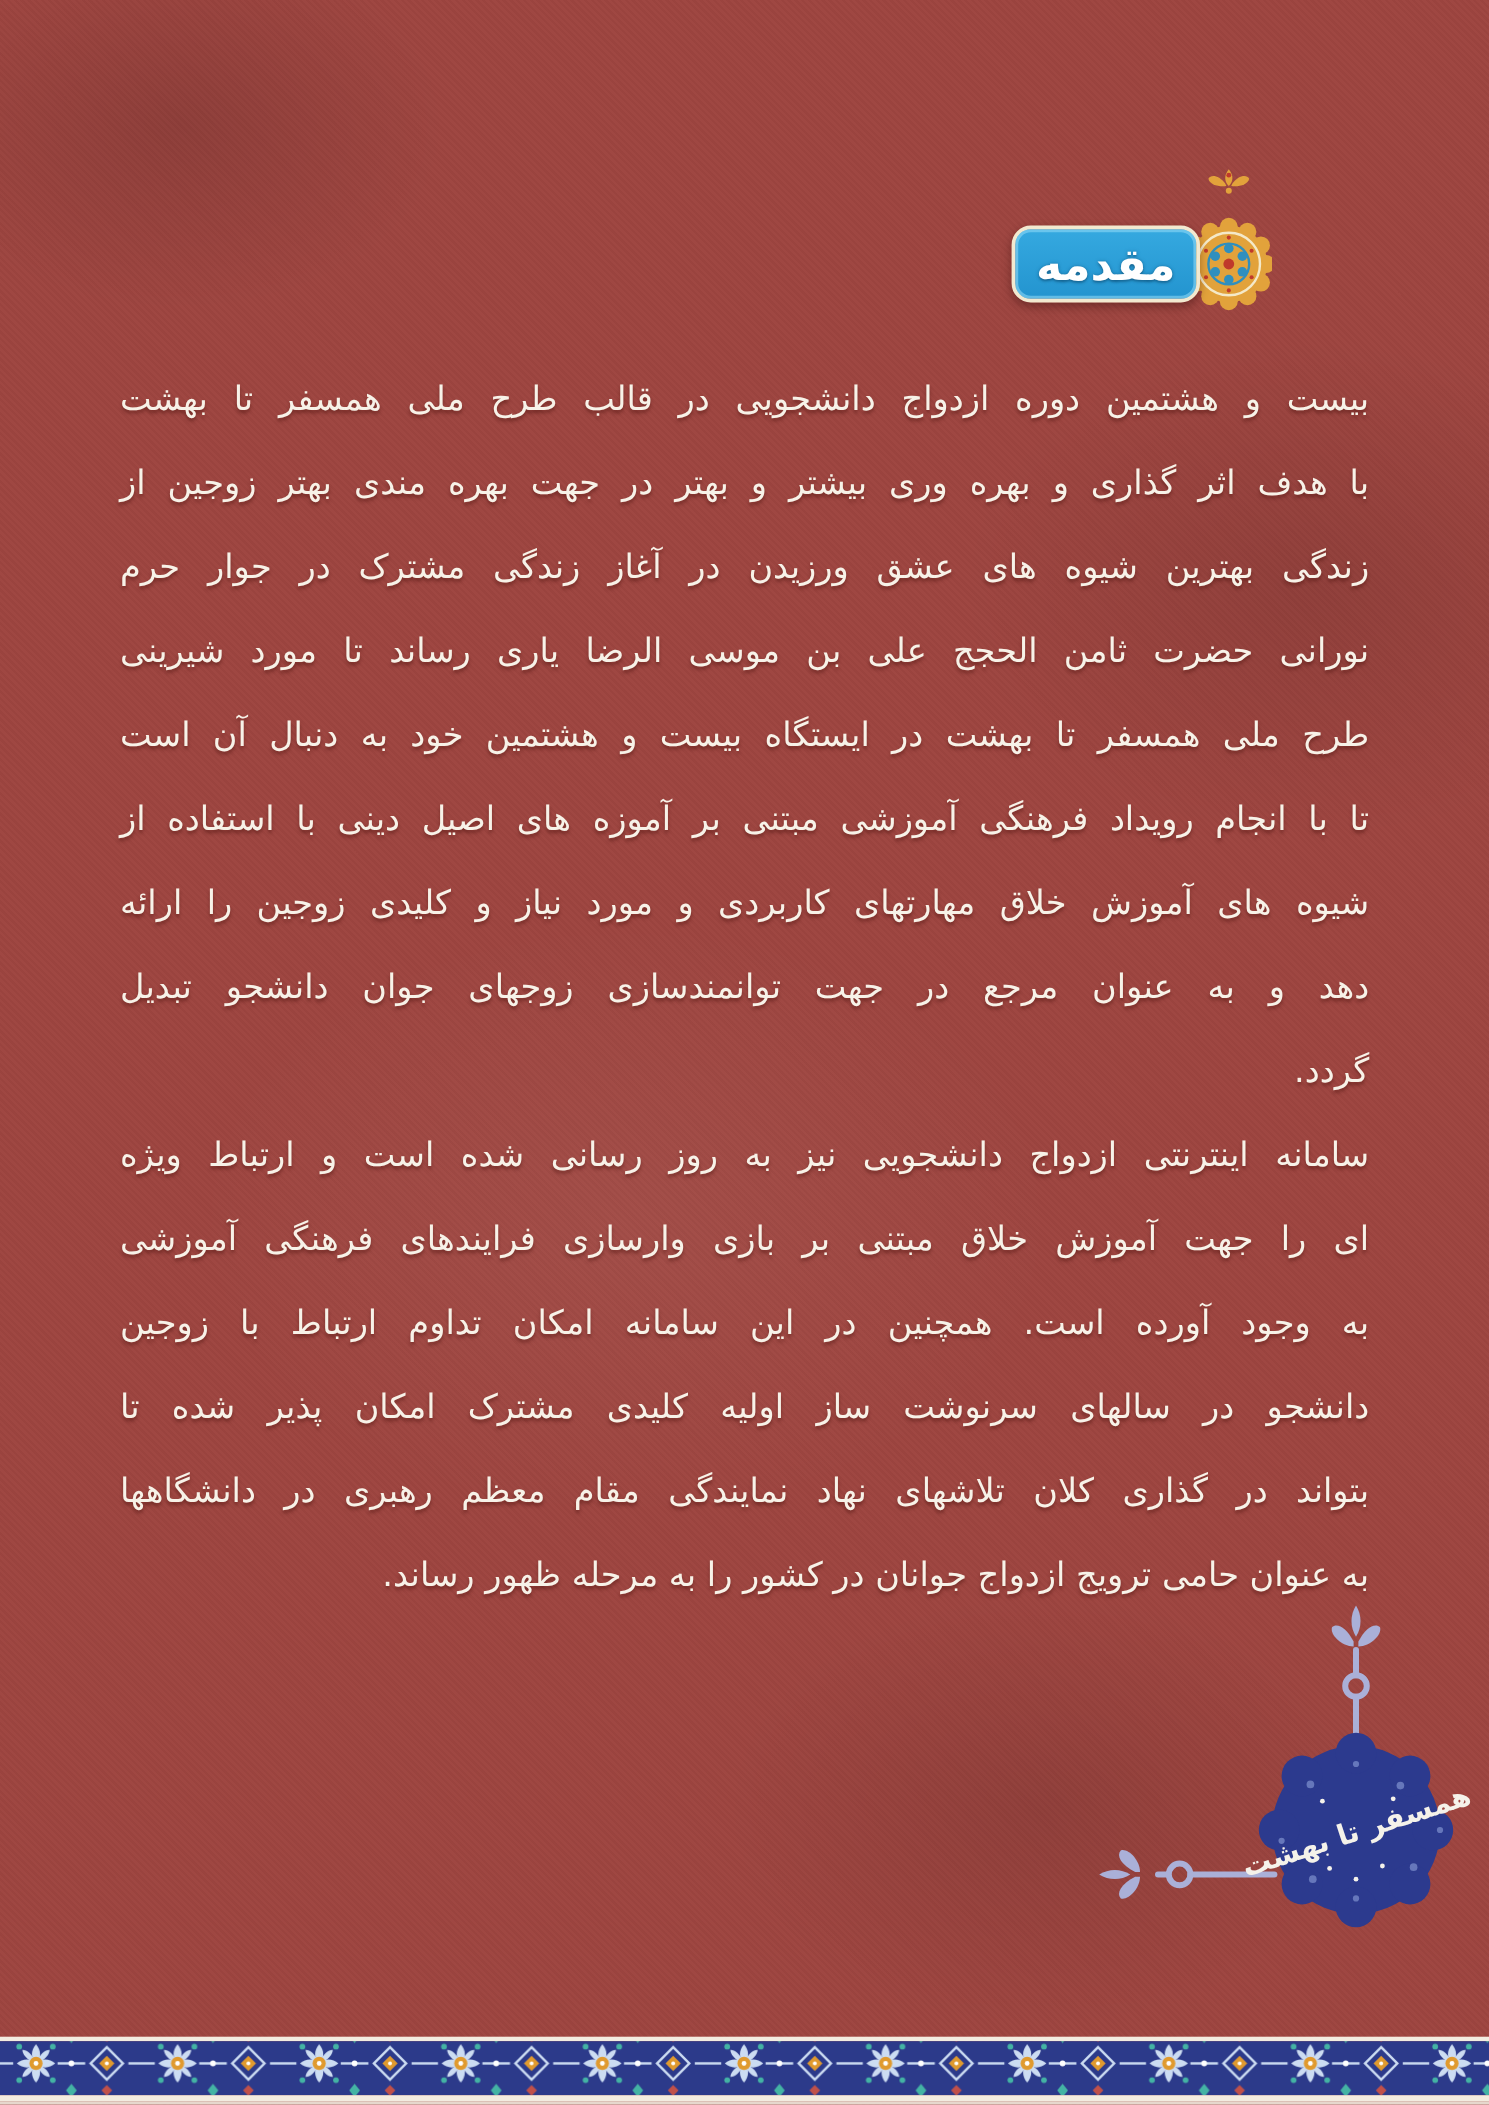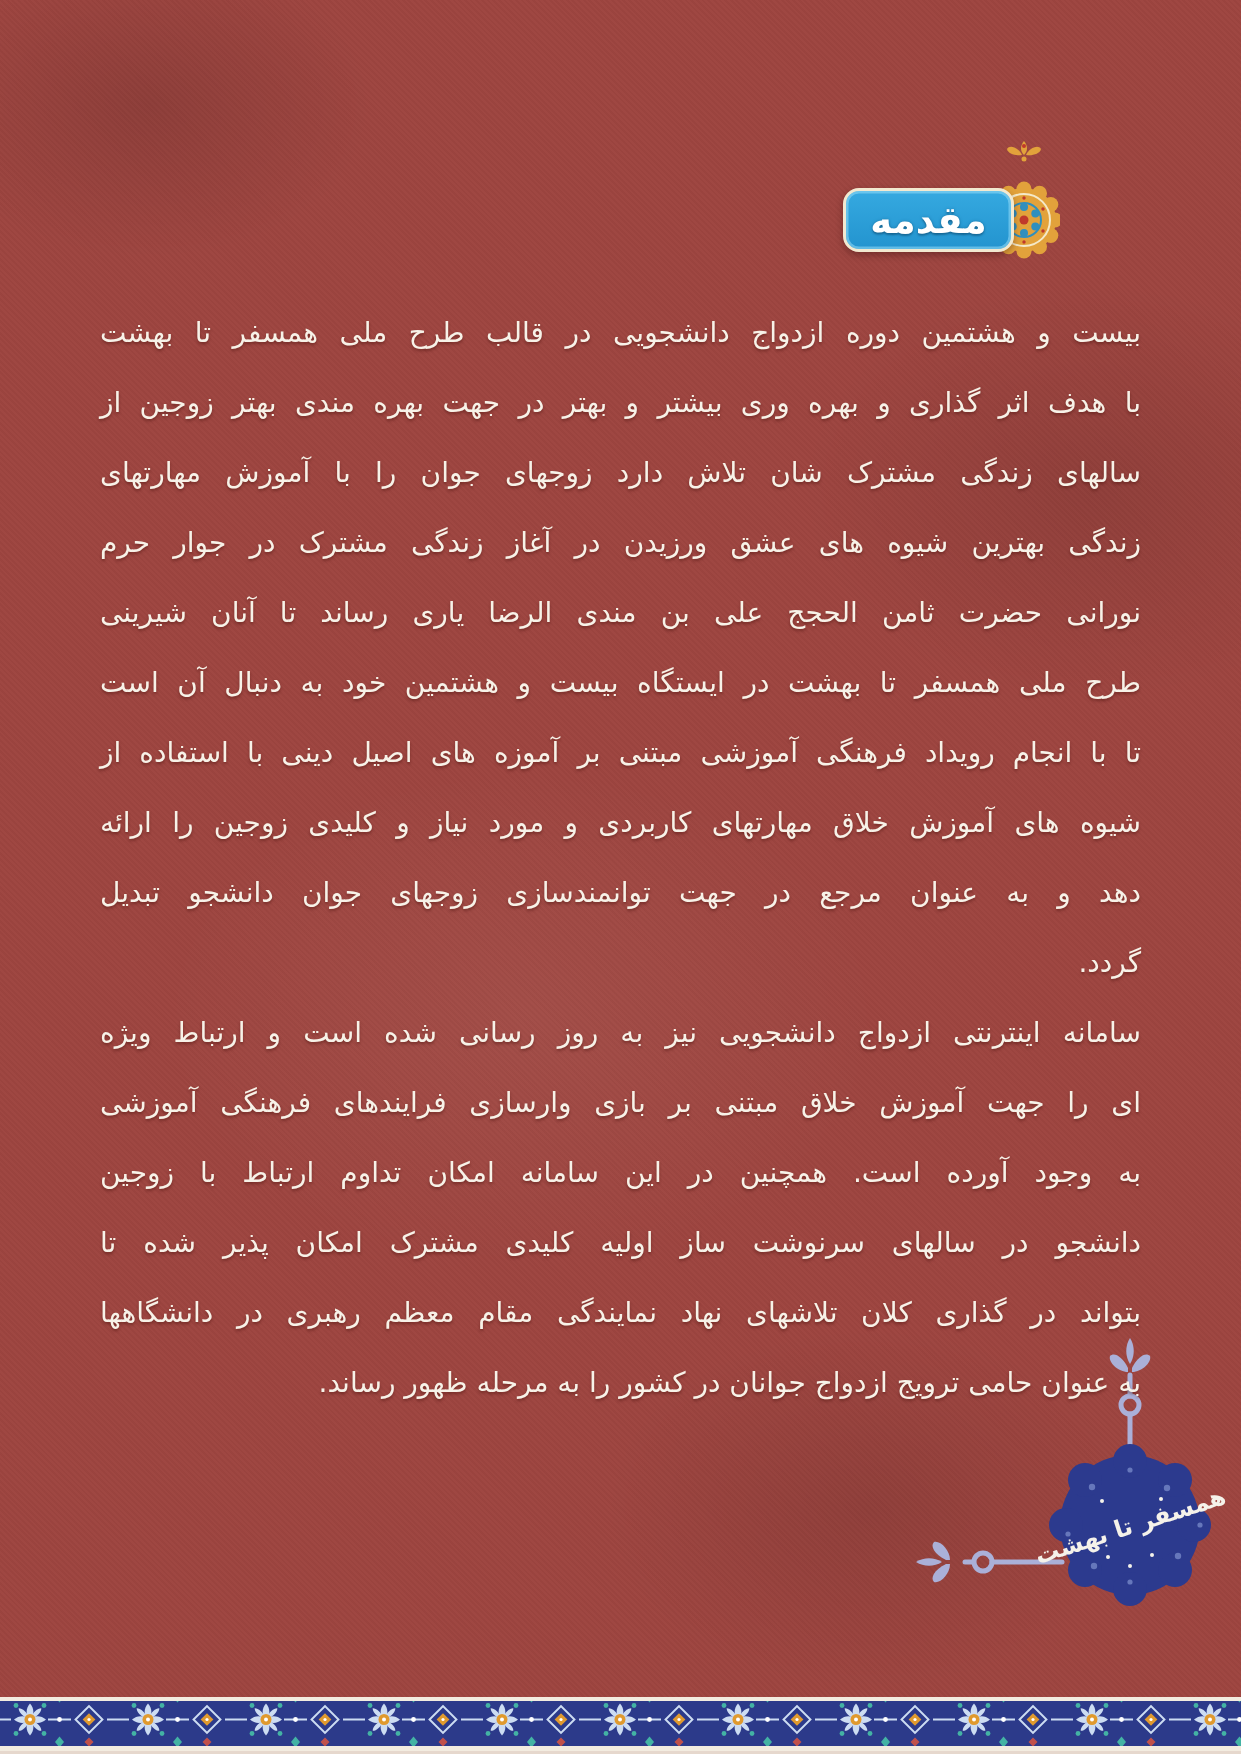--- a/index.html
+++ b/index.html
@@ -9,21 +9,21 @@
     background-color:#9e4540;
     background-image:
       radial-gradient(ellipse 320px 220px at 12% 6%, rgba(0,0,0,.10), transparent 70%),
       radial-gradient(ellipse 420px 300px at 88% 28%, rgba(0,0,0,.09), transparent 70%),
       radial-gradient(ellipse 520px 360px at 42% 58%, rgba(255,235,220,.05), transparent 70%),
       radial-gradient(ellipse 380px 260px at 70% 86%, rgba(0,0,0,.09), transparent 70%),
       repeating-linear-gradient(45deg, rgba(0,0,0,.022) 0 2px, rgba(255,255,255,.012) 2px 4px);
   }
   
   .badge{
-    position:absolute;left:843px;top:188px;width:171px;height:64px;
+    position:absolute;left:843px;top:188px;width:157px;height:64px;
     box-sizing:border-box;
     background:linear-gradient(#35a9e0,#2394cf);
     border:3px solid #f2e9d0;border-radius:16px;
     box-shadow:inset 0 0 0 2.5px rgba(150,220,248,.55), 0 3px 7px rgba(40,5,5,.35);
     display:flex;align-items:center;justify-content:center;
     z-index:3;
   }
   .badge span{
     color:#ffffff;font-weight:bold;font-size:37px;line-height:1;
     text-shadow:0 2px 2px rgba(15,80,120,.55), 0 0 3px rgba(15,80,120,.5);
@@ -93,23 +93,22 @@
     </g>
   </svg>
 
   <div class="badge">
     <span>مقدمه</span>
   </div>
 
   <div class="text">
       <div class="line">بیست و هشتمین دوره ازدواج دانشجویی در قالب طرح ملی همسفر تا بهشت</div>
       <div class="line">با هدف اثر گذاری و بهره وری بیشتر و بهتر در جهت بهره مندی بهتر زوجین از</div>
-      <div class="line">سالهای زندگی مشترک شان تلاش دارد زوجهای جوان را با آموزش مهارتهای</div>
       <div class="line">زندگی بهترین شیوه های عشق ورزیدن در آغاز زندگی مشترک در جوار حرم</div>
-      <div class="line">نورانی حضرت ثامن الحجج علی بن مندی الرضا یاری رساند تا آنان شیرینی</div>
+      <div class="line">نورانی حضرت ثامن الحجج علی بن موسی الرضا یاری رساند تا مورد شیرینی</div>
       <div class="line">طرح ملی همسفر تا بهشت در ایستگاه بیست و هشتمین خود به دنبال آن است</div>
       <div class="line">تا با انجام رویداد فرهنگی آموزشی مبتنی بر آموزه های اصیل دینی با استفاده از</div>
       <div class="line">شیوه های آموزش خلاق مهارتهای کاربردی و مورد نیاز و کلیدی زوجین را ارائه</div>
       <div class="line">دهد و به عنوان مرجع در جهت توانمندسازی زوجهای جوان دانشجو تبدیل</div>
       <div class="line end">گردد.</div>
       <div class="line">سامانه اینترنتی ازدواج دانشجویی نیز به روز رسانی شده است و ارتباط ویژه</div>
       <div class="line">ای را جهت آموزش خلاق مبتنی بر بازی وارسازی فرایندهای فرهنگی آموزشی</div>
       <div class="line">به وجود آورده است. همچنین در این سامانه امکان تداوم ارتباط با زوجین</div>
       <div class="line">دانشجو در سالهای سرنوشت ساز اولیه کلیدی مشترک امکان پذیر شده تا</div>
       <div class="line">بتواند در گذاری کلان تلاشهای نهاد نمایندگی مقام معظم رهبری در دانشگاهها</div>

